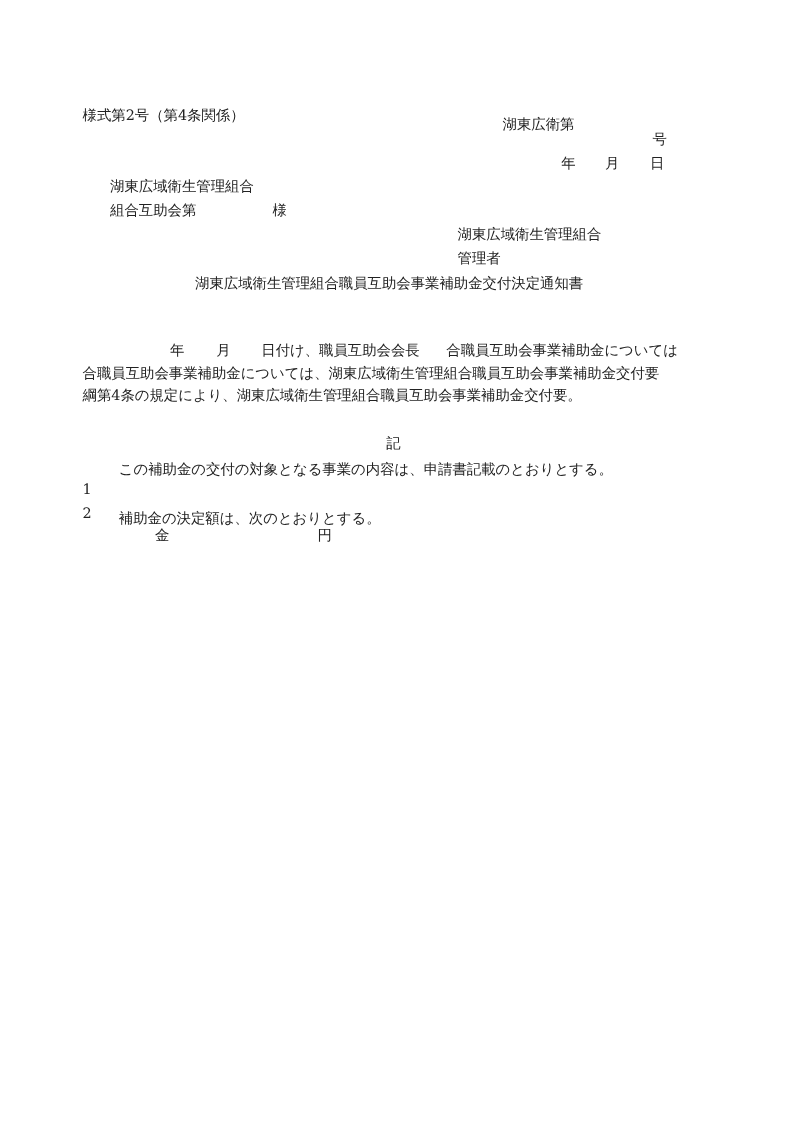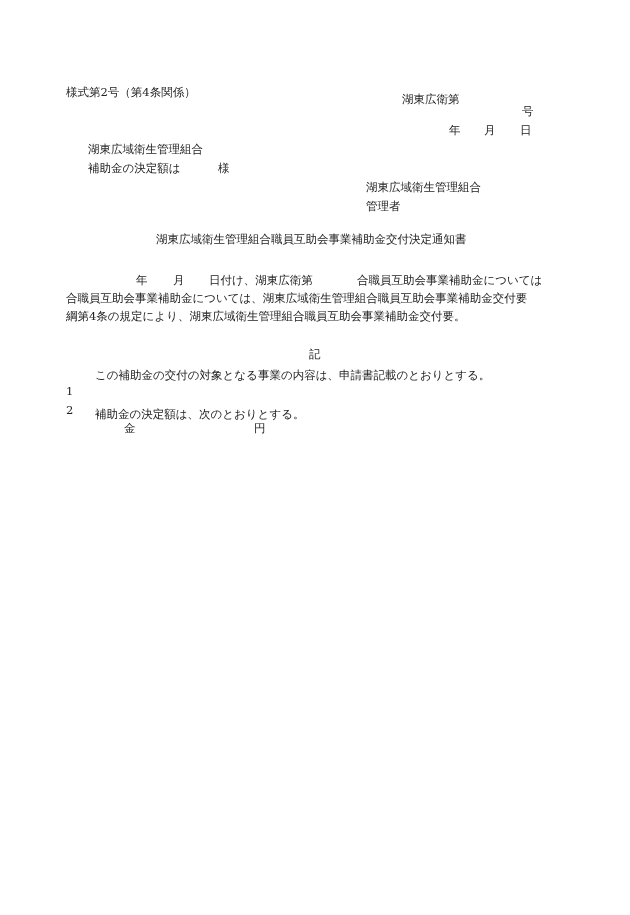--- a/index.html
+++ b/index.html
@@ -13,31 +13,31 @@
 <div class="t" style="left:66px;top:85px">様式第2号（第4条関係）</div>
 
 <div class="t" style="left:402px;top:92px">湖東広衛第</div>
 <div class="t" style="left:522px;top:104px">号</div>
 
 <div class="t" style="left:449px;top:123px">年</div>
 <div class="t" style="left:484px;top:123px">月</div>
 <div class="t" style="left:520px;top:123px">日</div>
 
 <div class="t" style="left:88px;top:142px">湖東広域衛生管理組合</div>
-<div class="t" style="left:88px;top:161px">補助金の決定額は</div>
+<div class="t" style="left:88px;top:161px">組合互助会第</div>
 <div class="t" style="left:218px;top:161px">様</div>
 
 <div class="t" style="left:366px;top:180px">湖東広域衛生管理組合</div>
 <div class="t" style="left:366px;top:199px">管理者</div>
 
-<div class="t" style="left:156px;top:232px">湖東広域衛生管理組合職員互助会事業補助金交付決定通知書</div>
+<div class="t" style="left:156px;top:219px">湖東広域衛生管理組合職員互助会事業補助金交付決定通知書</div>
 
 <div class="t" style="left:136px;top:273px">年</div>
 <div class="t" style="left:173px;top:273px">月</div>
-<div class="t" style="left:209px;top:273px">日付け、湖東広衛第</div>
+<div class="t" style="left:209px;top:273px">日付け、職員互助会会長</div>
 <div class="t" style="left:357px;top:273px">合職員互助会事業補助金については</div>
 <div class="t" style="left:66px;top:291px">合職員互助会事業補助金については、湖東広域衛生管理組合職員互助会事業補助金交付要</div>
 <div class="t" style="left:66px;top:309px">綱第4条の規定により、湖東広域衛生管理組合職員互助会事業補助金交付要。</div>
 
 <div class="t" style="left:309px;top:347px">記</div>
 
 <div class="t" style="left:66px;top:384px">1</div>
 <div class="t" style="left:95px;top:368px">この補助金の交付の対象となる事業の内容は、申請書記載のとおりとする。</div>
 <div class="t" style="left:66px;top:403px">2</div>
 <div class="t" style="left:95px;top:407px">補助金の決定額は、次のとおりとする。</div>

